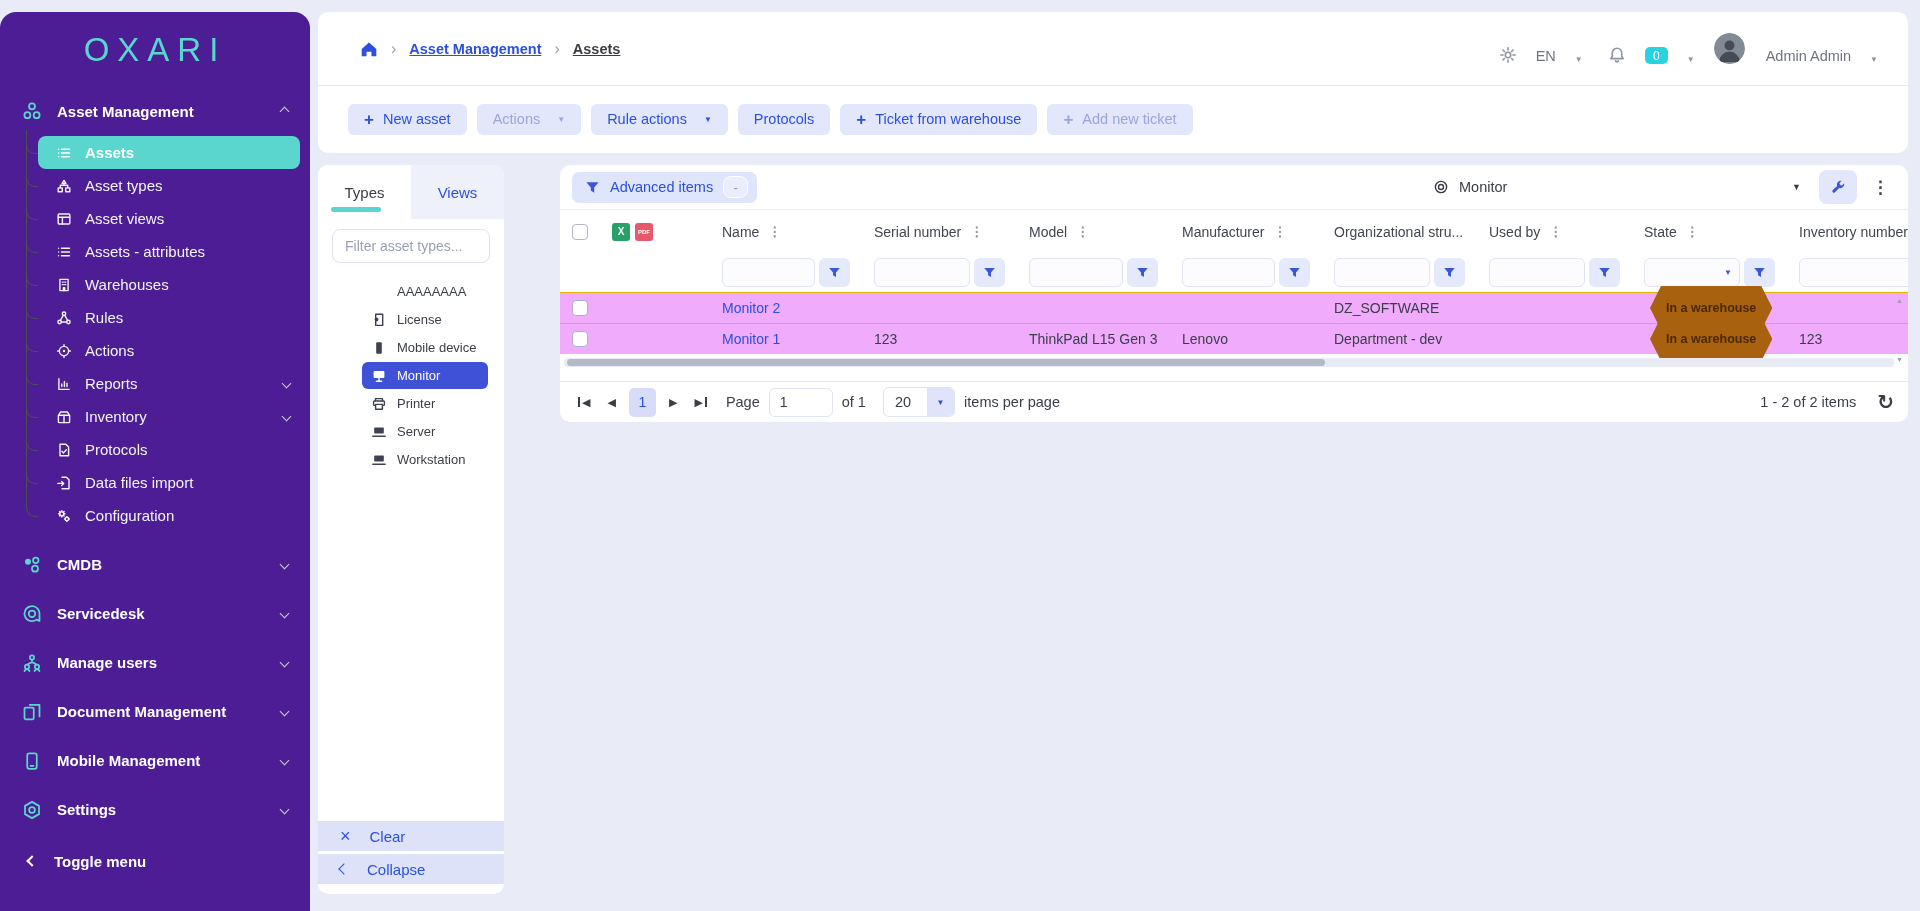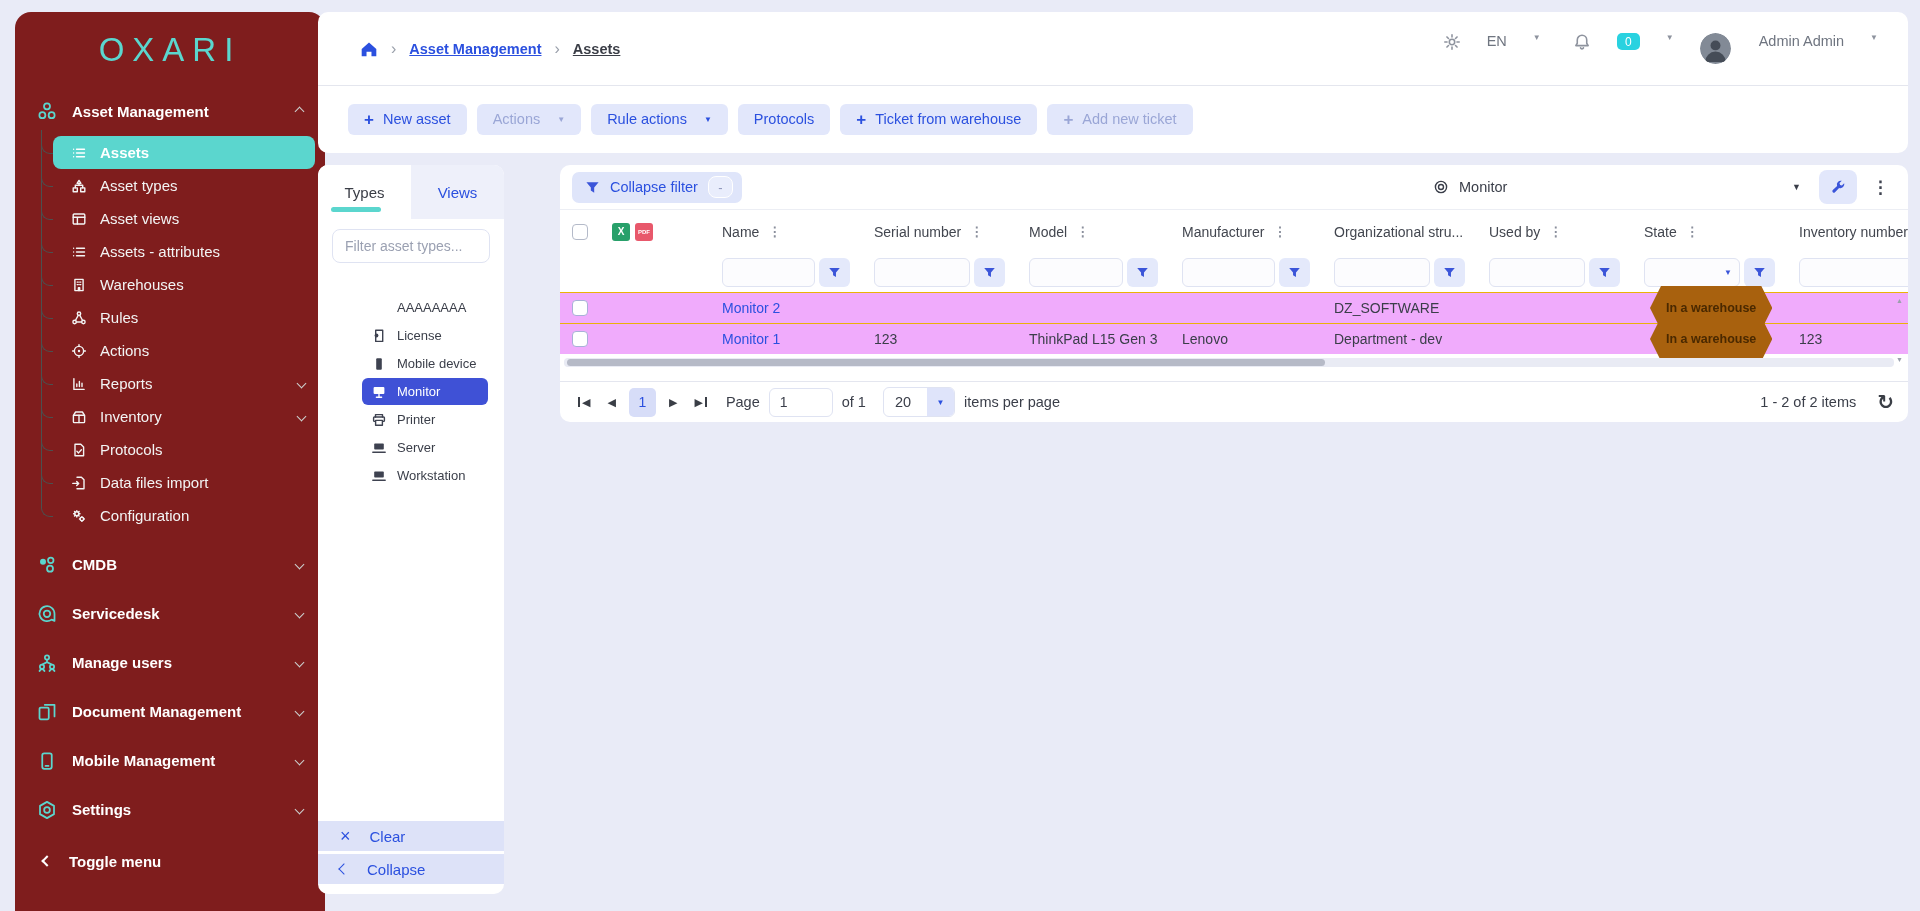--- a/index.html
+++ b/index.html
@@ -1,21 +1,21 @@
 <!DOCTYPE html>
 <html><head>
 <meta charset="utf-8">
 <style>
 *{margin:0;padding:0;box-sizing:border-box}
 html,body{width:1920px;height:911px}
 body{position:relative;overflow:hidden;background:#e9ebf7;font-family:"Liberation Sans",sans-serif;font-size:14px;color:#3f4350}
 svg.ic{width:16px;height:16px;fill:none;stroke:currentColor;stroke-width:1.4;stroke-linecap:round;stroke-linejoin:round;flex:none}
 svg.ic.big{width:20px;height:20px}
 
-.sidebar{position:absolute;left:15px;top:12px;bottom:0;width:310px;background:#7f1d1d;border-radius:16px 16px 0 0;color:#e9ebeb;overflow:hidden;display:flex;flex-direction:column}
+.sidebar{position:absolute;left:0;top:12px;bottom:0;width:310px;background:#4c1d95;border-radius:16px 16px 0 0;color:#e9ebeb;overflow:hidden;display:flex;flex-direction:column}
 .logo{height:76px;display:flex;align-items:center;justify-content:center;color:#5bd6ce;font-size:33px;letter-spacing:8px;font-weight:500}
 .sec-head{display:flex;align-items:center;gap:15px;height:46px;padding:0 22px;font-weight:700;font-size:15px;color:#fff;cursor:pointer}
 .tic{color:#5bd6ce;display:flex}
 .chev{width:7px;height:7px;border-right:1.7px solid #cdd2d1;border-bottom:1.7px solid #cdd2d1;transform:rotate(45deg);margin-left:auto;flex:none}
 .chev.up{transform:rotate(-135deg)}
 .subnav{list-style:none;margin:2px 10px 8px 38px;position:relative}
 .subnav::before{content:"";position:absolute;left:-12px;top:-6px;height:calc(100% - 18px);border-left:1px solid #4b504f}
 li.sub{position:relative;display:flex;align-items:center;gap:12px;height:33px;padding:0 10px 0 17px;font-size:15px;color:#f3f4f4;border-radius:8px;cursor:pointer}
 li.sub::before{content:"";position:absolute;left:-12px;top:calc(50% - 13px);width:11px;height:13px;border-left:1px solid #4b504f;border-bottom:1px solid #4b504f;border-bottom-left-radius:9px}
 li.sub.active{background:#5bd6ce;color:#fff;font-weight:700}
@@ -25,39 +25,39 @@
 .toggle{display:flex;align-items:center;gap:18px;height:46px;padding:0 28px;font-weight:700;font-size:15px;color:#fff;margin-top:4px;cursor:pointer}
 .chevL{width:8px;height:8px;border-left:2px solid #fff;border-bottom:2px solid #fff;transform:rotate(45deg);flex:none}
 
 .main{position:absolute;left:318px;right:12px;top:0;bottom:0}
 .header-card{position:absolute;top:12px;left:0;right:0;height:141px;background:#fff;border-radius:10px}
 .bc-row{height:74px;display:flex;align-items:center;padding:0 30px 0 42px;border-bottom:1px solid #e4e6ee}
 .crumb{font-weight:700;font-size:14.5px;text-decoration:underline;cursor:pointer}
 .crumb.link{color:#2b50df}
 .crumb.cur{color:#3a3d46}
 .bc-sep{color:#9aa0ab;margin:0 13px;font-size:16px}
-.top-actions{margin-left:auto;display:flex;align-items:flex-start;gap:26px;color:#8e939e}
+.top-actions{margin-left:auto;display:flex;align-items:flex-end;gap:19px;color:#8e939e}
 .lang{color:#6f7580;font-size:14.5px}
 .car{font-size:8px;color:#8e939e}
 .nbadge{min-width:23px;height:17px;background:#29d2e0;border-radius:5px;color:#fff;font-size:12px;display:grid;place-items:center;padding:0 5px}
 .avatar{width:31px;height:31px;border-radius:50%;overflow:hidden;flex:none}
 .uname{color:#6f7580;font-size:14.5px;margin-left:2px}
 .toolbar{height:66px;display:flex;align-items:center;gap:10px;padding:0 30px}
 .tb{display:flex;align-items:center;gap:9px;height:31px;padding:0 16px;border:none;border-radius:6px;background:#e2e7fb;color:#2b50df;font-family:inherit;font-size:14.5px;font-weight:500;cursor:pointer}
 .tb.disabled{color:#9aa6d6}
 .pl{font-size:17px;font-weight:600;line-height:1}
 .dd{font-size:8px;margin-left:8px}
 
 .types-panel{position:absolute;left:0;top:165px;width:186px;height:729px;background:#fff;border-radius:10px;overflow:hidden;display:flex;flex-direction:column}
 .tabs{display:flex;height:54px;flex:none}
 .tab{flex:1;display:flex;align-items:center;justify-content:center;font-size:15px;position:relative;cursor:pointer}
 .tab.active{color:#3a3d46;background:#fff;font-weight:500}
 .tab.active::after{content:"";position:absolute;left:13px;right:30px;bottom:7px;height:5px;border-radius:3px;background:#5bd6ce}
 .tab.inactive{color:#2b50df;background:#eef0fa}
-.tfilter{margin:10px 14px 16px}
+.tfilter{margin:10px 14px 0}
 .tfilter input{width:100%;height:34px;border:1px solid #dfe3f2;border-radius:8px;padding:0 12px;font:14px "Liberation Sans",sans-serif;color:#3f4350;outline:none}
 ::placeholder{color:#9ba1b2}
 .tree{list-style:none;margin-top:14px;flex:1}
 li.titem{display:flex;align-items:center;gap:9px;height:27px;margin:1px 16px 1px 44px;padding:0 8px;border-radius:6px;font-size:13px;color:#3a3e49;cursor:pointer}
 .tico{width:18px;display:flex;justify-content:center;color:#3e4250;flex:none}
 li.titem.selected{background:#3f51d6;color:#fff;font-weight:500}
 li.titem.selected .tico{color:#fff}
 li.titem.noicon{padding-left:35px}
 .panel-foot{padding-bottom:7px;flex:none}
 .footrow{display:flex;align-items:center;gap:19px;height:30px;margin:3px 0;padding:0 22px;background:#dde2f8;color:#2b50df;font-size:15px;cursor:pointer}
@@ -465,21 +465,21 @@
   </div>
 
   <div class="grid-card">
     <div class="filterbar">
       <button class="advf">
         <span style="display:flex">
             <svg width="15" height="15" viewBox="0 0 16 16" fill="#3b55d9">
               <path d="M1.5 2.5h13L9.8 8.1v5.4l-3.6-2.2V8.1z"></path>
             </svg>
           </span>
-        <span>Collapse filter</span>
+        <span>Advanced items</span>
         <span class="cnt">-</span>
       </button>
       <div class="viewsel">
         <span style="display:flex;color:#3a3e49">
             <svg class="ic" viewBox="0 0 16 16">
               <circle cx="8" cy="8" r="5.6"></circle>
               <circle cx="8" cy="8" r="2.5"></circle>
             </svg>
           </span>
         <span>Monitor</span>

